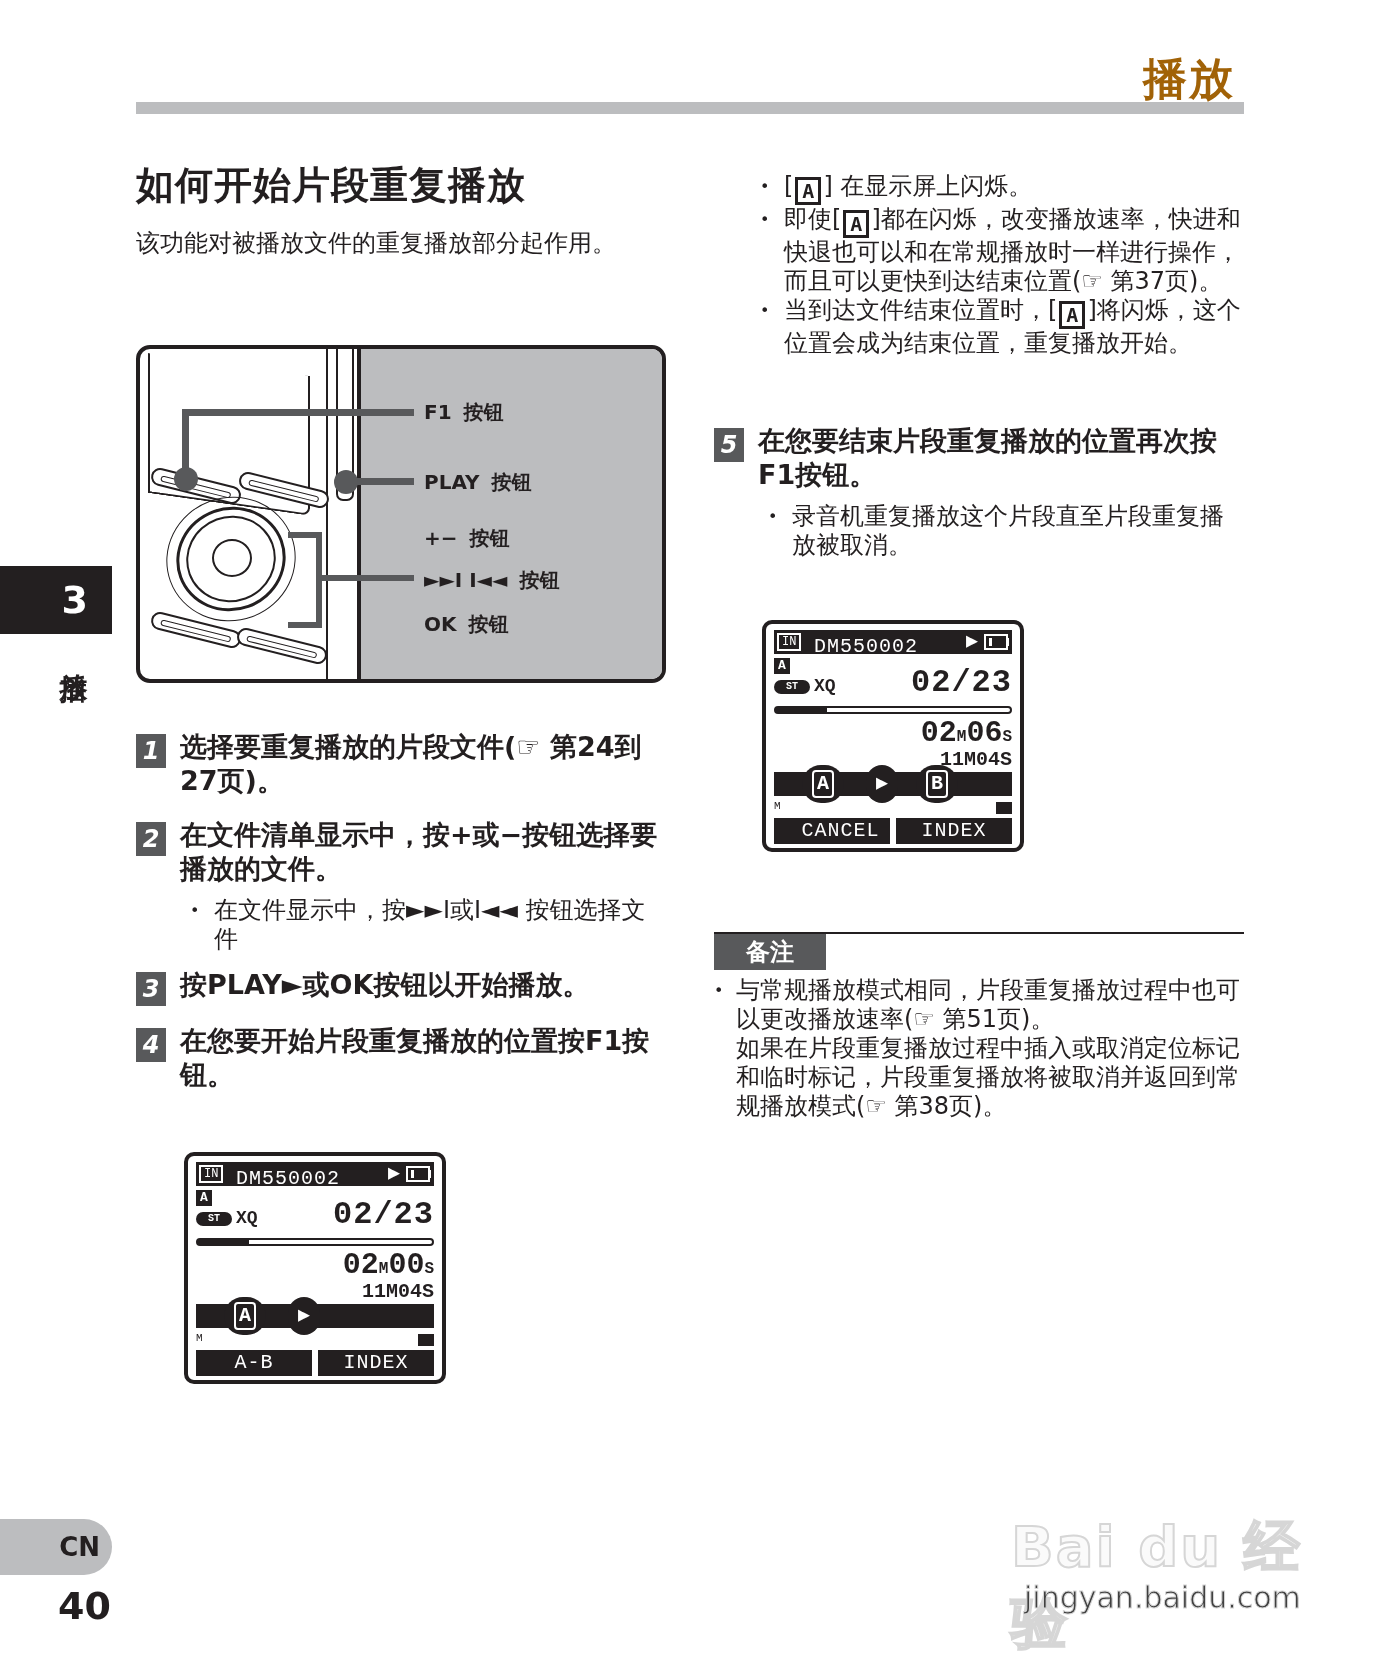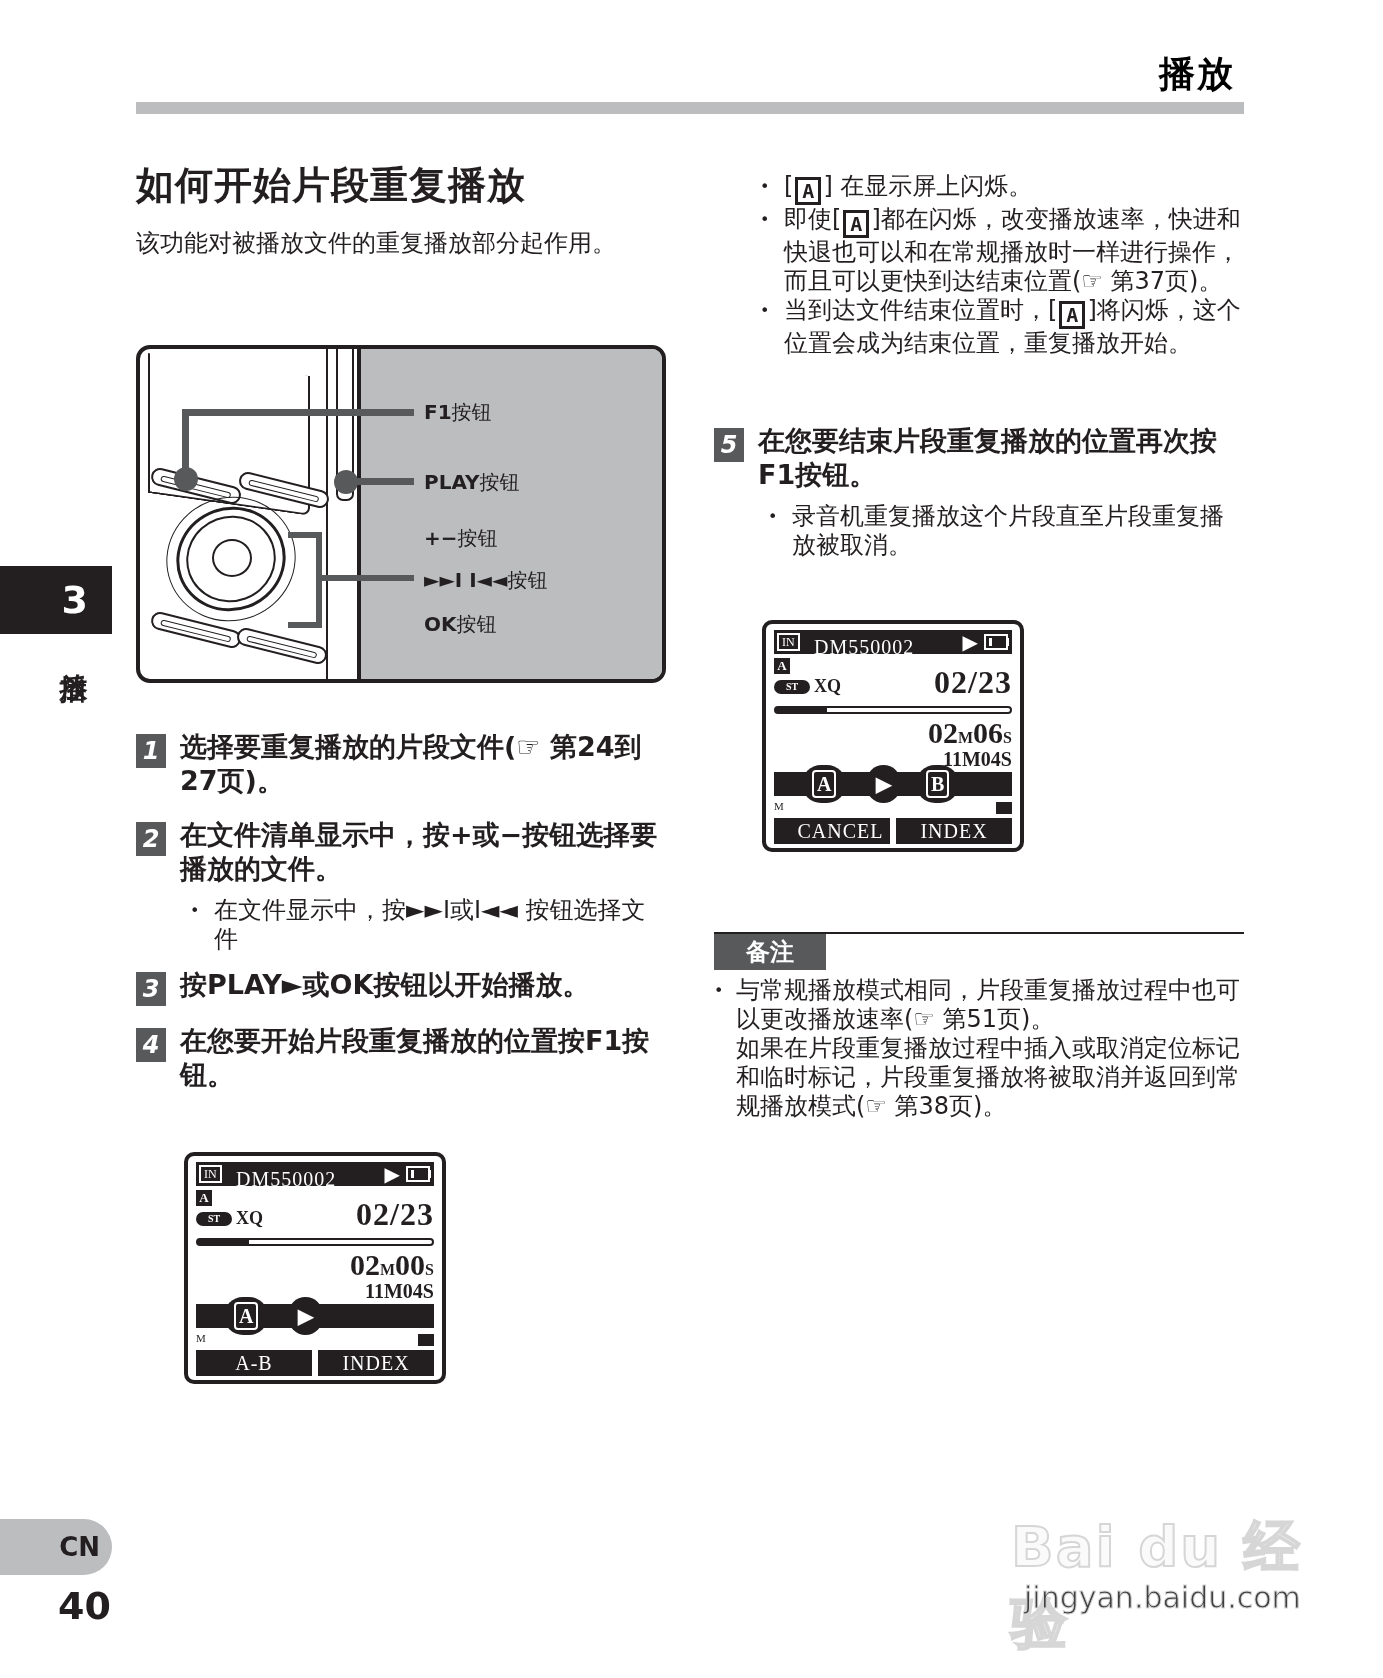--- a/index.html
+++ b/index.html
@@ -1,19 +1,19 @@
 <!DOCTYPE html>
 <html><head>
 <meta charset="utf-8">
 <style>
   * { box-sizing: border-box; margin: 0; padding: 0; }
   html, body { width: 1383px; height: 1678px; background: #ffffff; overflow: hidden; }
   body { position: relative; font-family: "DejaVu Sans", "Liberation Sans", sans-serif; color: #231f20; }
 
-  .header-title { position: absolute; right: 148px; top: 50px; font-size: 36px; font-weight: bold; color: #000000; letter-spacing: 2px; }
+  .header-title { position: absolute; right: 148px; top: 50px; font-size: 44px; font-weight: bold; color: #a16207; letter-spacing: 2px; }
   .header-rule { position: absolute; left: 136px; top: 102px; width: 1108px; height: 12px; background: #bcbdbf; }
 
   .section-title { position: absolute; left: 136px; top: 160px; font-size: 38px; font-weight: bold; color: #231f20; letter-spacing: 1px; }
   .section-rule { position: absolute; left: 136px; top: 205px; width: 530px; height: 8px; background: #bcbdbf; z-index: -1; }
   .intro { position: absolute; left: 136px; top: 228px; width: 520px; font-size: 24px; line-height: 30px; }
 
   
   .device { position: absolute; left: 136px; top: 345px; width: 530px; height: 338px; border: 4px solid #231f20; border-radius: 14px; overflow: hidden; background: #fff; }
   .device-right { position: absolute; left: 218px; top: 0; right: 0; bottom: 0; background: #bcbdbf; border-left: 3px solid #231f20; }
   .device-screen { position: absolute; left: 8px; top: 4px; width: 162px; height: 140px; border: 2px solid #231f20; border-top: none; border-radius: 0 0 8px 0; background: #fff; transform: skewY(8deg); transform-origin: left top; }
@@ -21,35 +21,35 @@
   .device-strip::before { content: ""; position: absolute; left: 8px; top: 0; width: 14px; height: 150px; border: 2px solid #231f20; border-top: none; border-radius: 0 0 7px 7px; }
   .pill { position: absolute; width: 92px; height: 18px; border: 2px solid #231f20; border-radius: 9px; transform: rotate(14deg); background: #fff; }
   .pill::after { content: ""; position: absolute; left: 8px; right: 8px; top: 5px; height: 4px; border: 1px solid #231f20; border-radius: 3px; }
   .dial-outer { position: absolute; left: 26px; top: 148px; width: 130px; height: 124px; border: 1px solid #231f20; border-radius: 50%; transform: rotate(-20deg); }
   .dial-ring { position: absolute; left: 36px; top: 158px; width: 110px; height: 104px; border: 3px solid #231f20; border-radius: 50%; transform: rotate(-20deg); }
   .dial-ring2 { position: absolute; left: 46px; top: 167px; width: 90px; height: 86px; border: 2px solid #231f20; border-radius: 50%; transform: rotate(-20deg); }
   .dial-center { position: absolute; left: 72px; top: 190px; width: 40px; height: 38px; border: 2px solid #231f20; border-radius: 50%; }
   .lead { position: absolute; background: #58595b; }
   .lead-dot { position: absolute; width: 24px; height: 24px; border-radius: 50%; background: #58595b; }
   .callout { position: absolute; font-size: 20px; font-weight: bold; color: #231f20; white-space: nowrap; }
-  .callout .cn { font-weight: normal; }
+  .callout .cn { font-weight: bold; margin-left: 12px; }
 
   
   .step { position: absolute; left: 136px; width: 530px; }
   .step-num { position: absolute; left: 0; top: 4px; width: 30px; height: 34px; background: #58595b; color: #fff; font-size: 24px; font-style: italic; font-weight: bold; text-align: center; line-height: 34px; }
   .step-text { margin-left: 44px; font-size: 27px; font-weight: bold; line-height: 34px; }
   .bullet { position: relative; padding-left: 32px; font-size: 24px; line-height: 29px; }
   .bullet::before { content: "•"; position: absolute; left: 8px; top: 0; font-size: 16px; }
   .step-sub { margin-left: 46px; margin-top: 10px; }
 
   .rbullets { position: absolute; left: 752px; top: 172px; width: 492px; }
   .abox { display: inline-block; width: 26px; height: 28px; border: 3px solid #231f20; font-family: "DejaVu Sans Mono", monospace; font-weight: bold; font-size: 20px; line-height: 22px; text-align: center; vertical-align: -4px; margin: 0 2px; }
 
   
-  .lcd { position: absolute; width: 262px; height: 232px; border: 4px solid #231f20; border-radius: 10px; background: #fff; font-family: Liberation Serif, serif; }
+  .lcd { position: absolute; width: 262px; height: 232px; border: 4px solid #231f20; border-radius: 10px; background: #fff; font-family: Liberation Mono, monospace; }
   .lcd-row1 { position: absolute; left: 8px; right: 8px; top: 6px; height: 24px; background: #231f20; color: #fff; font-size: 20px; line-height: 24px; }
   .lcd-in { position: absolute; left: 3px; top: 3px; height: 18px; padding: 0 3px; border: 2px solid #fff; font-size: 12px; line-height: 14px; }
   .lcd-file { position: absolute; left: 40px; top: 5px; letter-spacing: 1px; }
   .lcd-play { position: absolute; right: 34px; top: 0; }
   .lcd-batt { position: absolute; right: 4px; top: 4px; width: 24px; height: 16px; border: 2px solid #fff; }
   .lcd-batt::after { content: ""; position: absolute; left: 3px; top: 2px; width: 14px; height: 8px; border-left: 3px solid #fff; border-right: 3px solid #fff; }
   .lcd-a { position: absolute; left: 8px; top: 34px; width: 16px; height: 16px; background: #231f20; color: #fff; font-size: 13px; line-height: 16px; text-align: center; font-weight: bold; }
   .lcd-st { position: absolute; left: 8px; top: 56px; width: 36px; height: 14px; background: #231f20; color: #fff; border-radius: 7px; font-size: 10px; line-height: 14px; text-align: center; font-weight: bold; }
   .lcd-xq { position: absolute; left: 48px; top: 52px; font-size: 18px; font-weight: bold; }
   .lcd-count { position: absolute; right: 8px; top: 40px; font-size: 32px; font-weight: bold; letter-spacing: 1px; }

